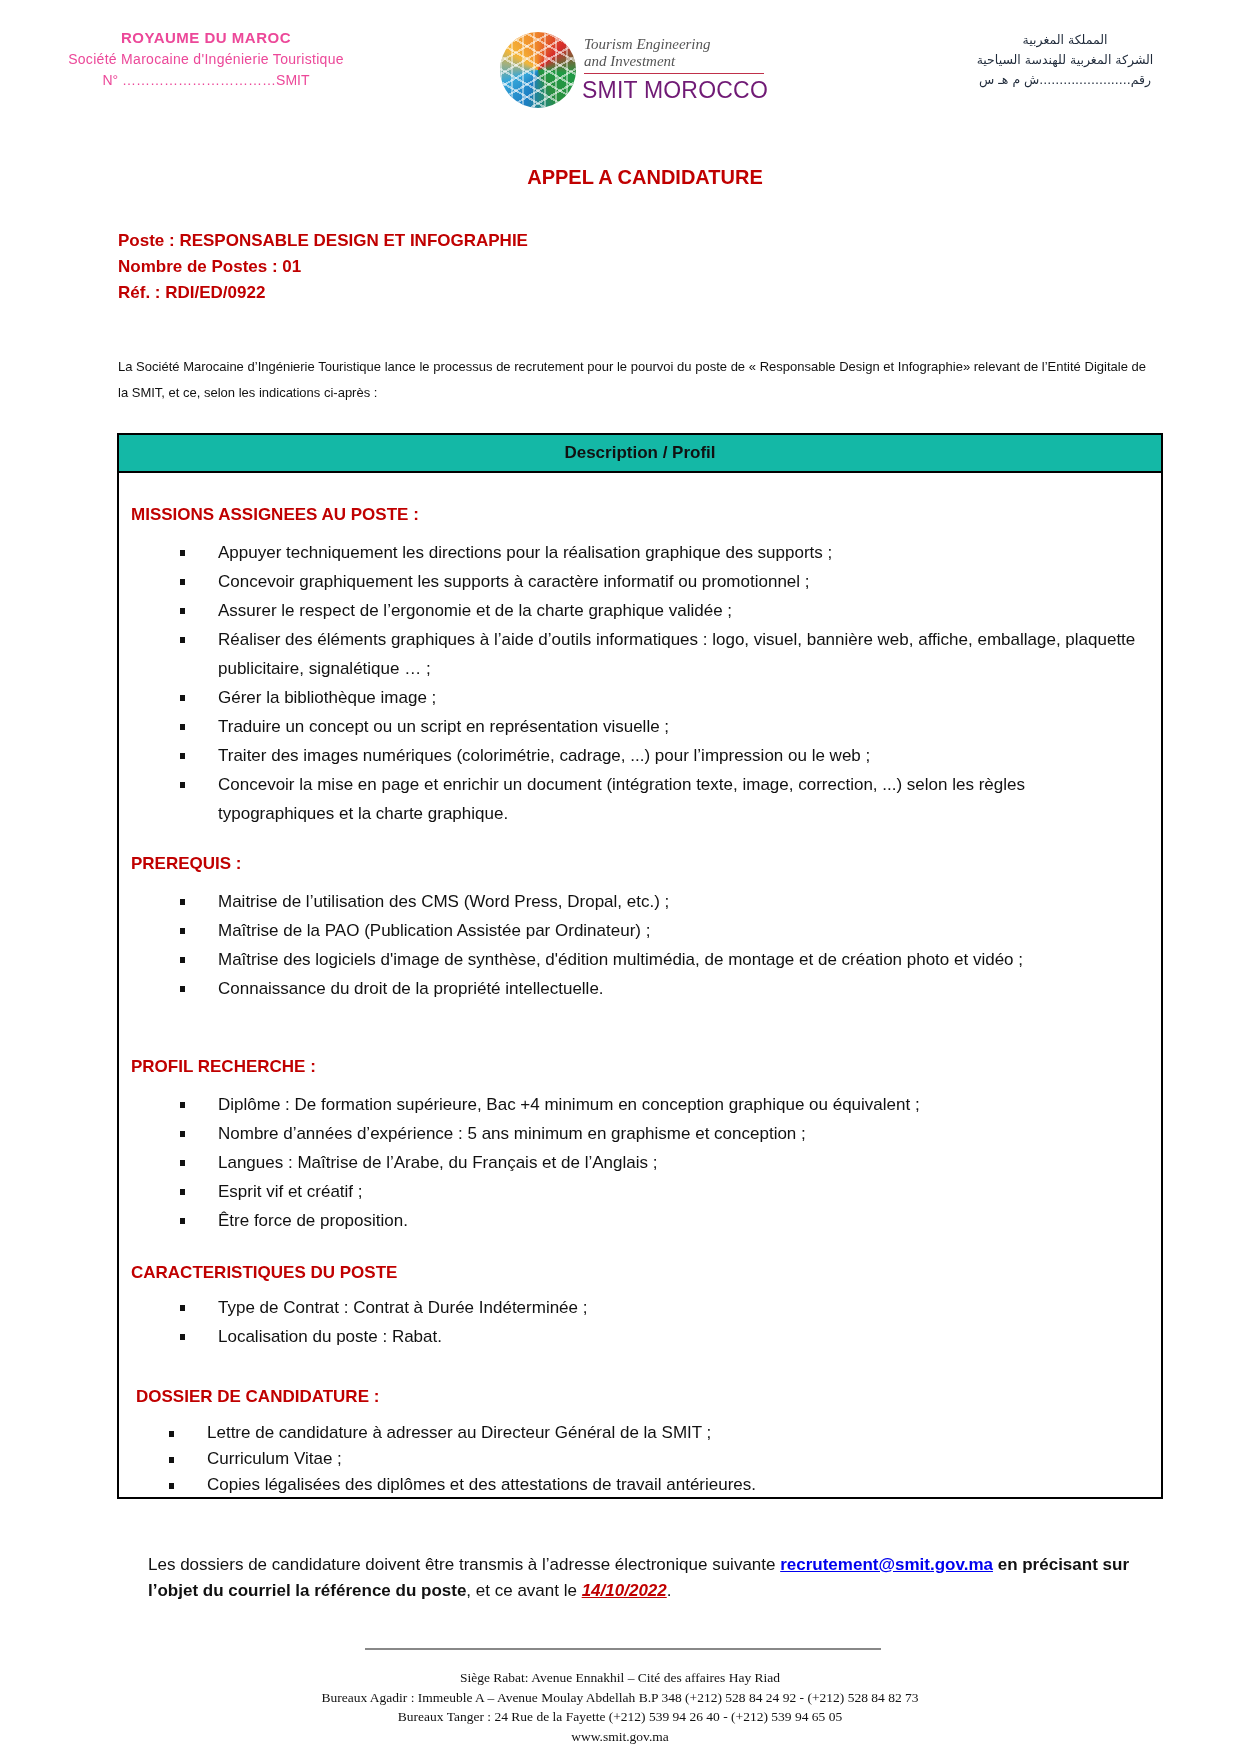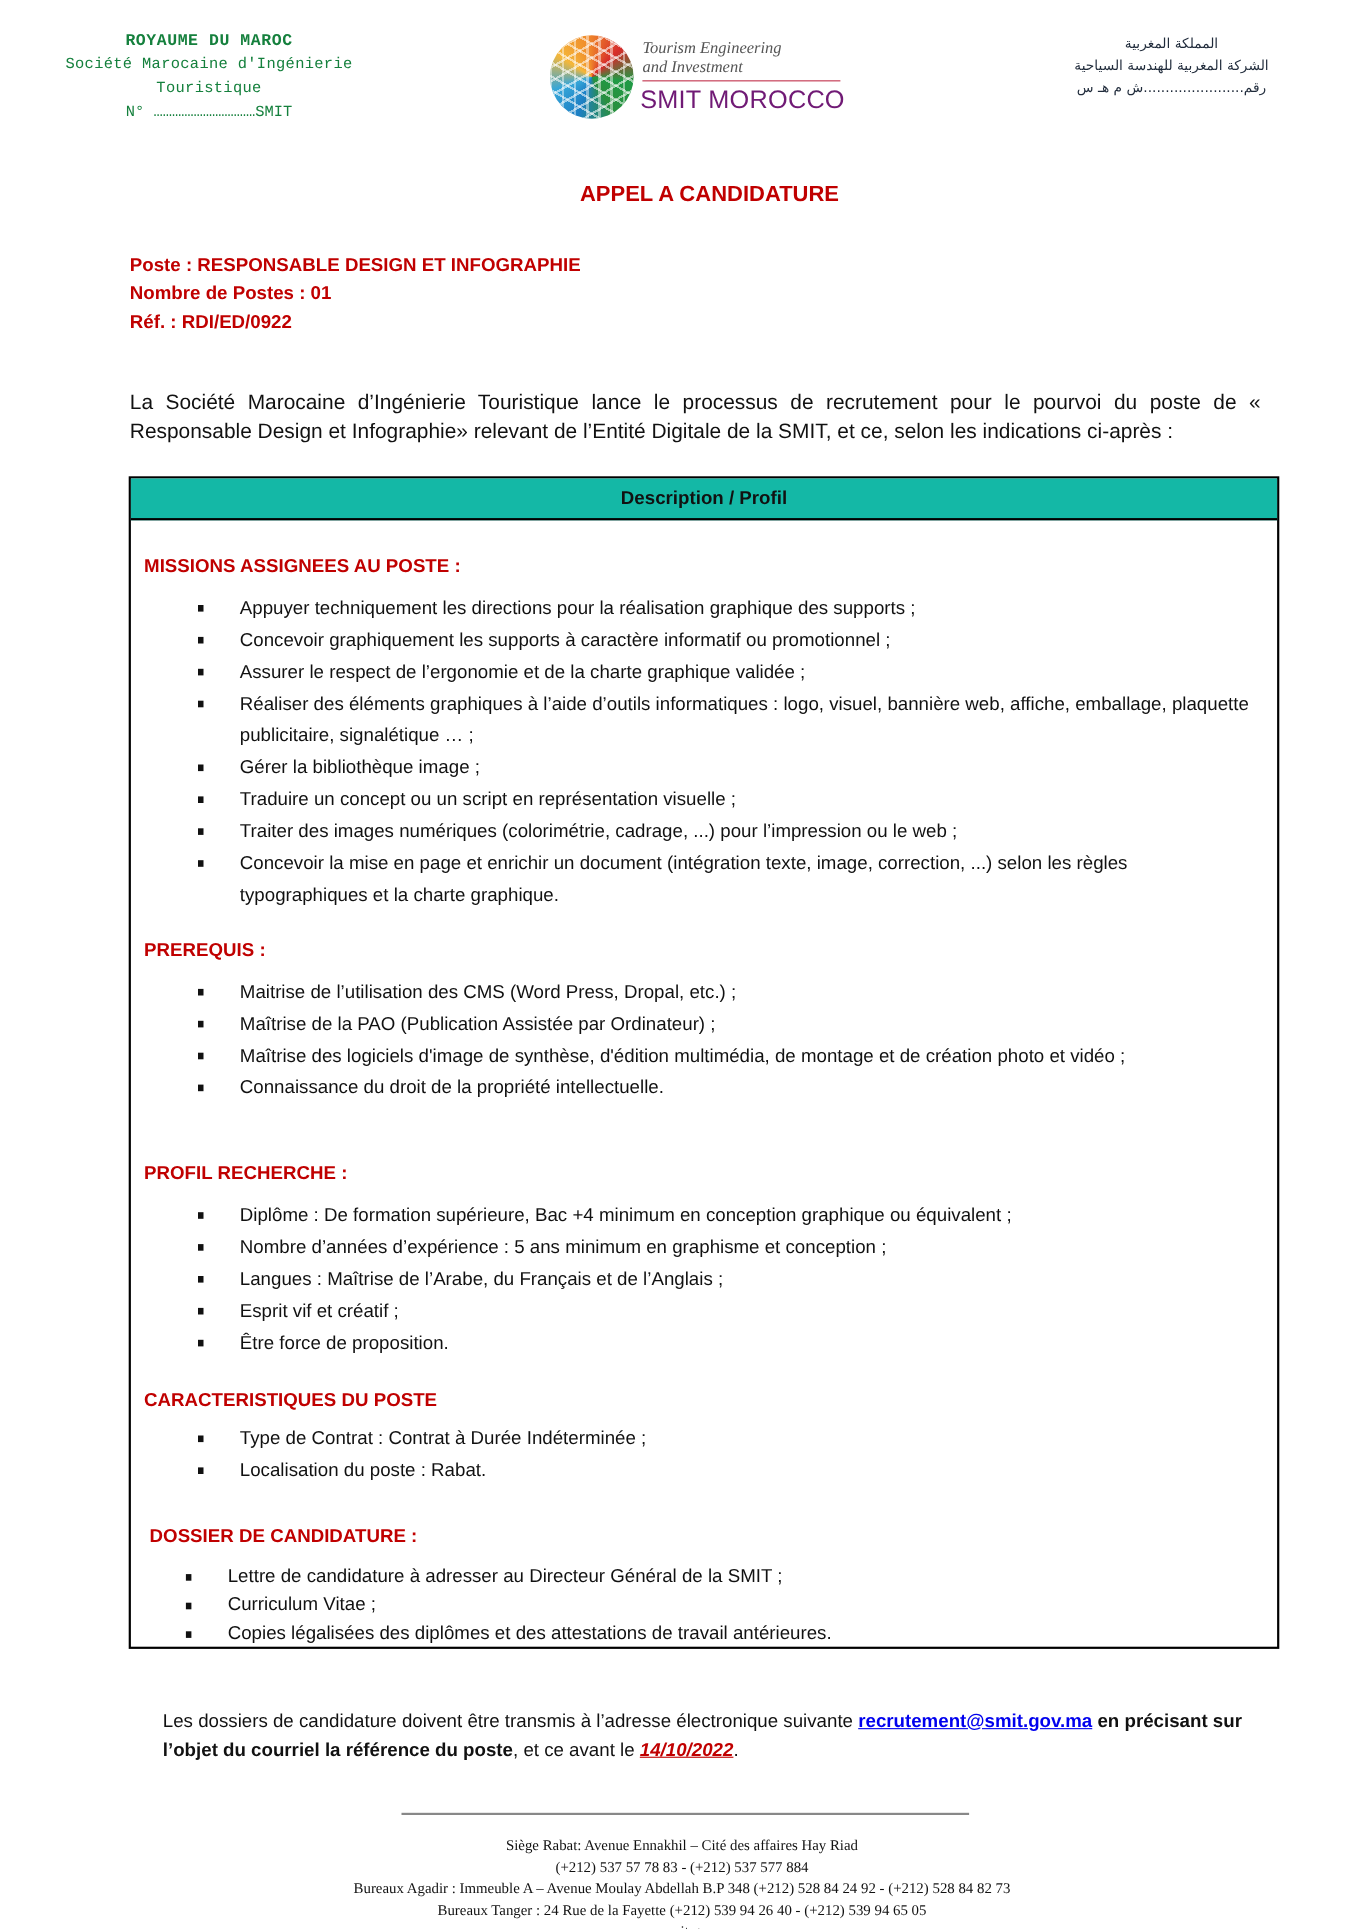--- a/index.html
+++ b/index.html
@@ -2,21 +2,21 @@
 <html><head>
 <meta charset="utf-8">
 <style>
   html, body { margin: 0; padding: 0; background: #ffffff; }
   body { width: 1240px; height: 1754px; position: relative; overflow: hidden; color: #111; }
   .abs { position: absolute; }
   .sans { font-family: "Liberation Sans", "DejaVu Sans", sans-serif; }
   .arabic { font-family: "DejaVu Sans", "Liberation Sans", sans-serif; }
 
   
-  .hdr-left { left: 30px; top: 28px; width: 320px; text-align: center; color: #15803d; font-family: Liberation Mono, monospace; }
+  .hdr-left { left: 46px; top: 28px; width: 320px; text-align: center; color: #ec4899; font-family: Liberation Sans, sans-serif; }
   .hdr-left .l1 { font-weight: bold; font-size: 15px; letter-spacing: 0.5px; line-height: 20px; }
   .hdr-left .l2 { font-size: 14px; line-height: 22px; letter-spacing: 0.3px; }
   .hdr-left .l3 { font-size: 14px; line-height: 20px; }
 
   
   .logo { left: 500px; top: 32px; width: 280px; height: 76px; }
   .logo-globe { left: 0; top: 0; width: 76px; height: 76px; border-radius: 50%; overflow: hidden;
     background: conic-gradient(from 200deg, #1d7fc4, #36a7d9, #f4b73a, #f08a2a, #d62b2b, #1f9a45, #2a8f3e, #1d7fc4); }
   .logo-globe::after { content: ""; position: absolute; inset: 0; border-radius: 50%;
     background: repeating-linear-gradient(30deg, rgba(255,255,255,0.55) 0 2px, transparent 2px 11px),
@@ -27,21 +27,21 @@
   .logo-name { left: 82px; top: 45px; font-family: "Liberation Sans", sans-serif; font-size: 23px; color: #701a75; letter-spacing: 0.2px; }
 
   
   .hdr-right { left: 950px; top: 30px; width: 230px; text-align: center; color: #1f2a3a; direction: rtl; font-size: 12.5px; line-height: 20px; }
 
   
   .title { left: 0; width: 1290px; top: 166px; text-align: center; color: #c00000; font-weight: bold; font-size: 20px; }
 
   .meta { left: 118px; top: 228px; color: #c00000; font-weight: bold; font-size: 17px; line-height: 26px; }
 
-  .intro { left: 118px; top: 354px; width: 1028px; font-size: 19px; line-height: 26px; text-align: justify; text-align-last: left; }
+  .intro { left: 118px; top: 354px; width: 1028px; font-size: 13px; line-height: 26px; text-align: justify; text-align-last: left; }
 
   
   .box { left: 117px; top: 433px; width: 1046px; height: 1066px; border: 2px solid #000; box-sizing: border-box; }
   .box-head { position: absolute; left: 0; top: 0; right: 0; height: 36px; background: #14b8a6; border-bottom: 2px solid #000;
     text-align: center; font-weight: bold; font-size: 17px; line-height: 36px; }
 
   .section { position: absolute; left: 12px; right: 12px; }
   .sec-title { color: #c00000; font-weight: bold; font-size: 17px; line-height: 24px; }
   ul.bl { list-style: none; margin: 11px; padding: 0; }
   ul.bl li { position: relative; padding-left: 76px; font-size: 17px; line-height: 29px; }
@@ -149,17 +149,16 @@
   </div>
 </div>
 
 <div class="abs closing sans">
   <span>Les dossiers de candidature doivent être transmis à l’adresse électronique suivante </span><a>recrutement@smit.gov.ma</a><b> en précisant sur l’objet du courriel la référence du poste</b><span>, et ce avant le </span><span class="date">14/10/2022</span><span>.</span>
 </div>
 
 <div class="abs footer-rule"></div>
 <div class="abs footer">
   <div>Siège Rabat: Avenue Ennakhil – Cité des affaires  Hay Riad</div>
-  <div>(+212)  537 57 78 83  - (+212) 537 577 884</div>
   <div>Bureaux Agadir : Immeuble A – Avenue Moulay Abdellah B.P 348  (+212) 528 84 24 92 - (+212) 528 84 82 73</div>
   <div>Bureaux Tanger :   24 Rue de la Fayette  (+212) 539 94 26 40 - (+212) 539 94 65 05</div>
   <div>www.smit.gov.ma</div>
 </div>
 
 </body></html>

